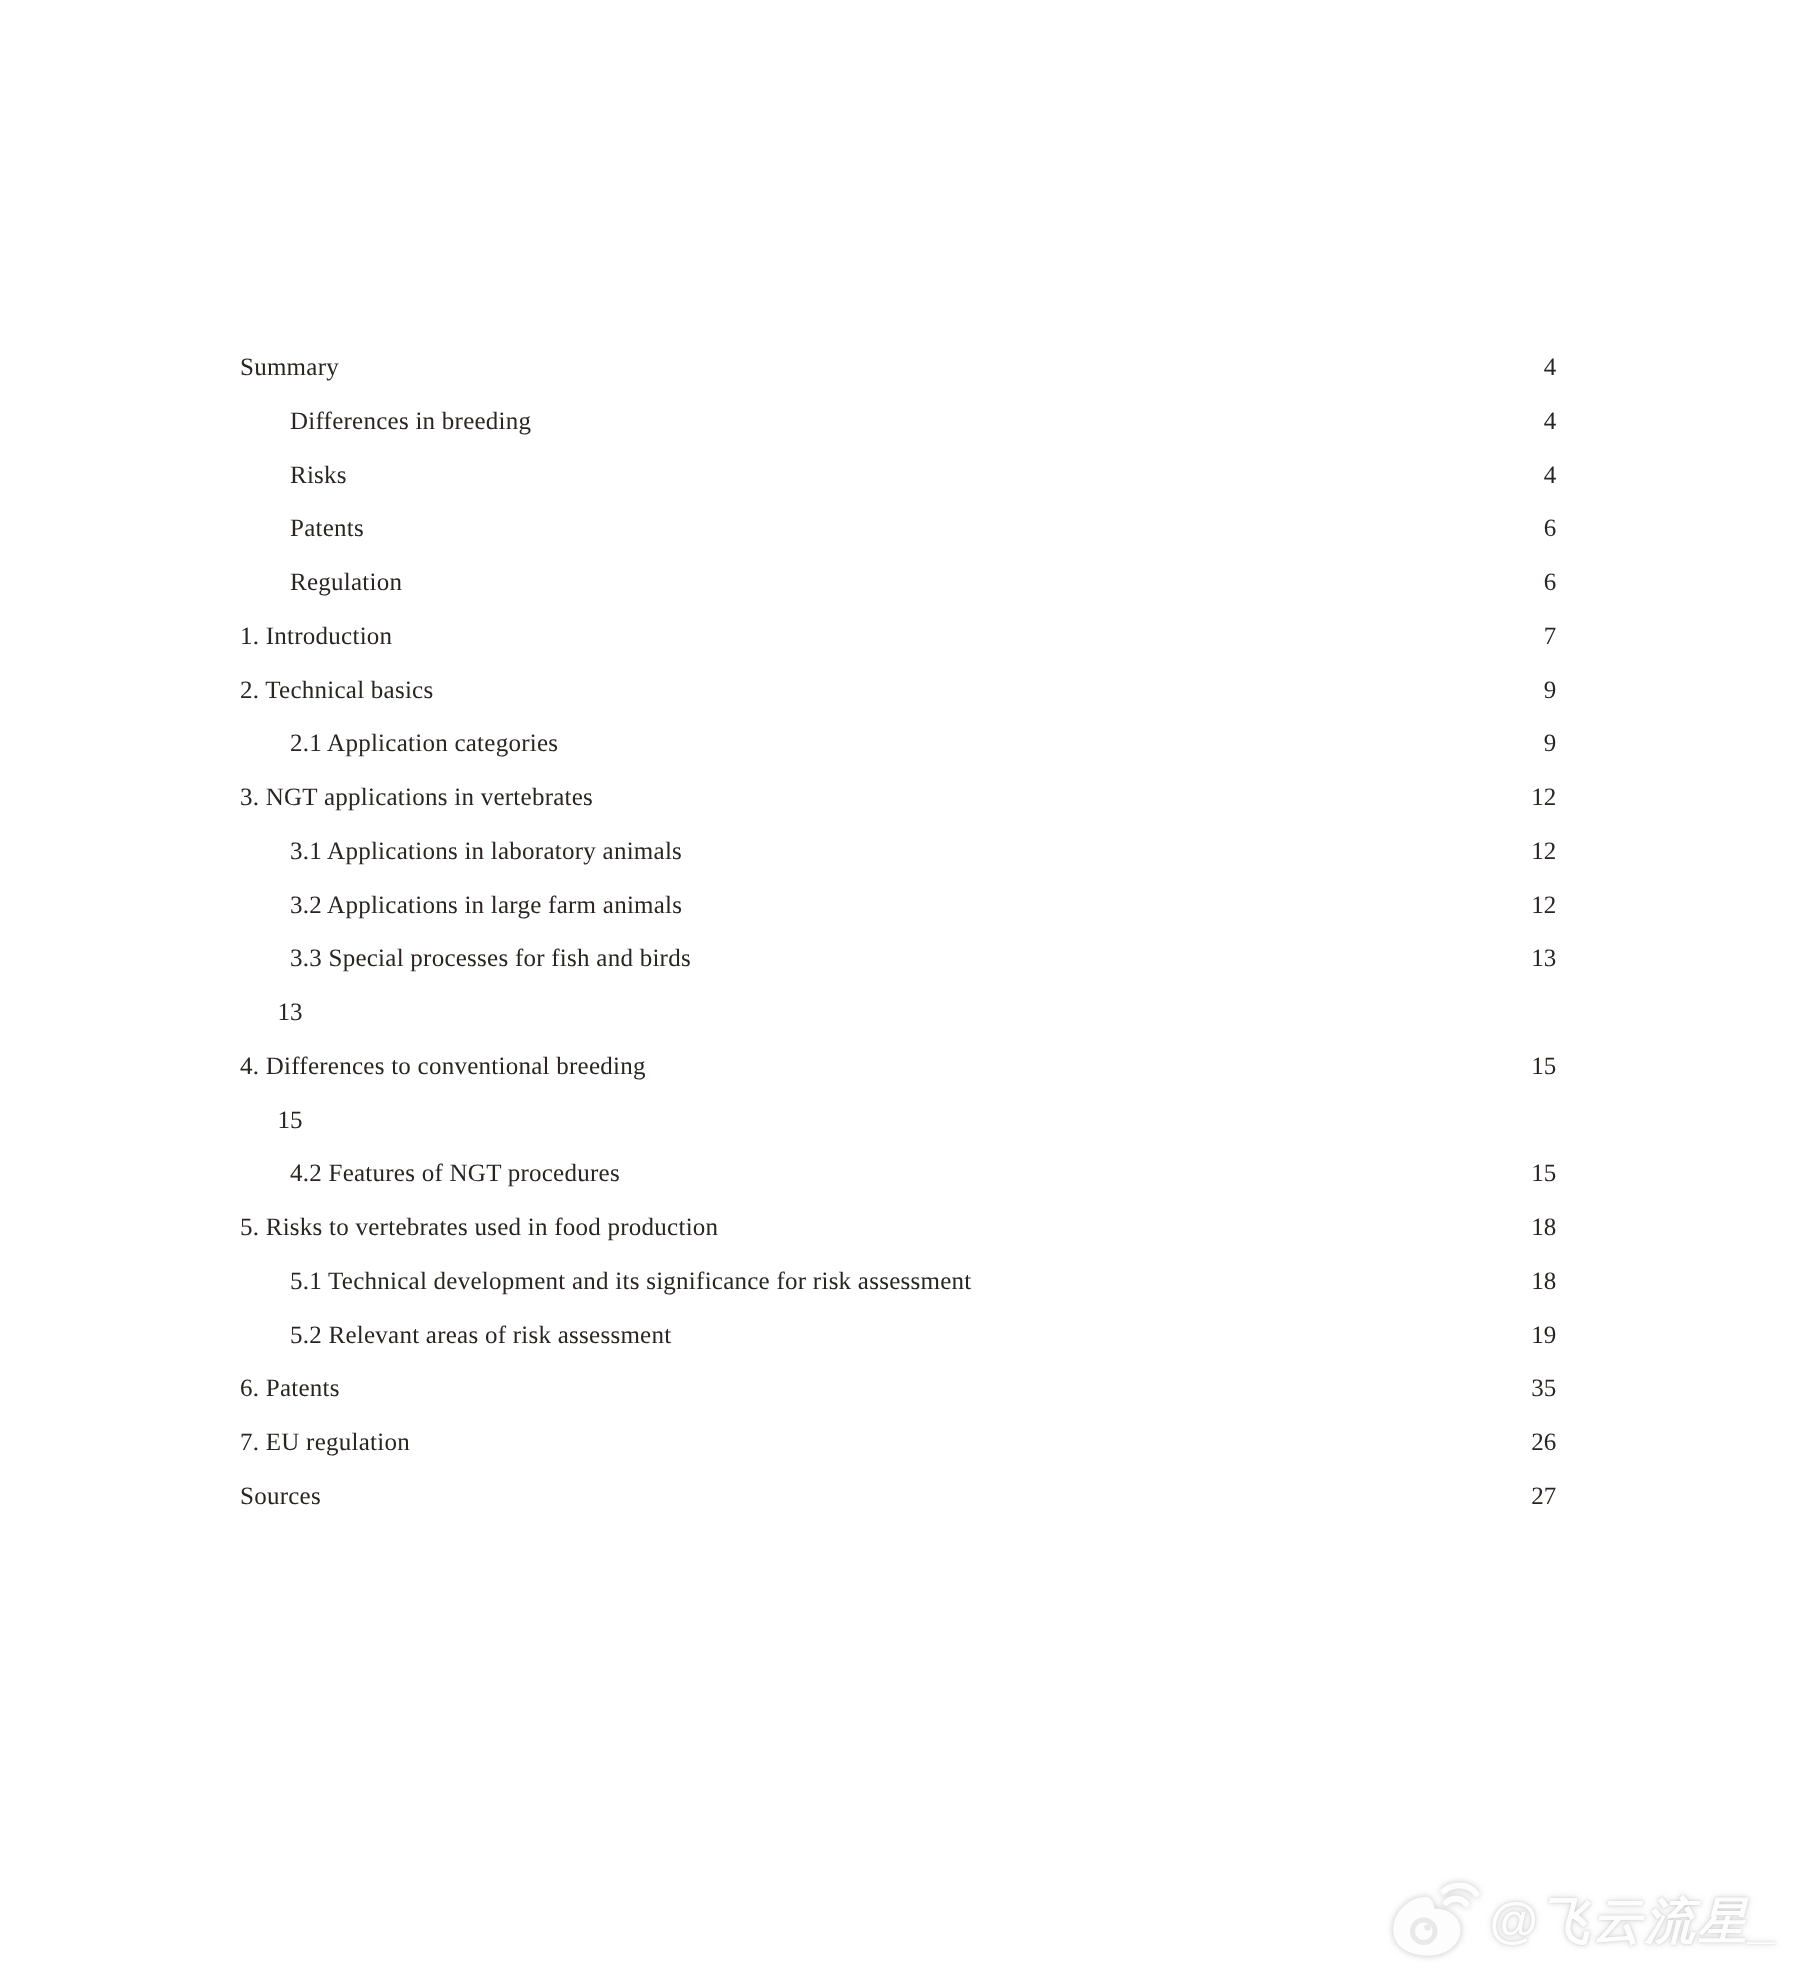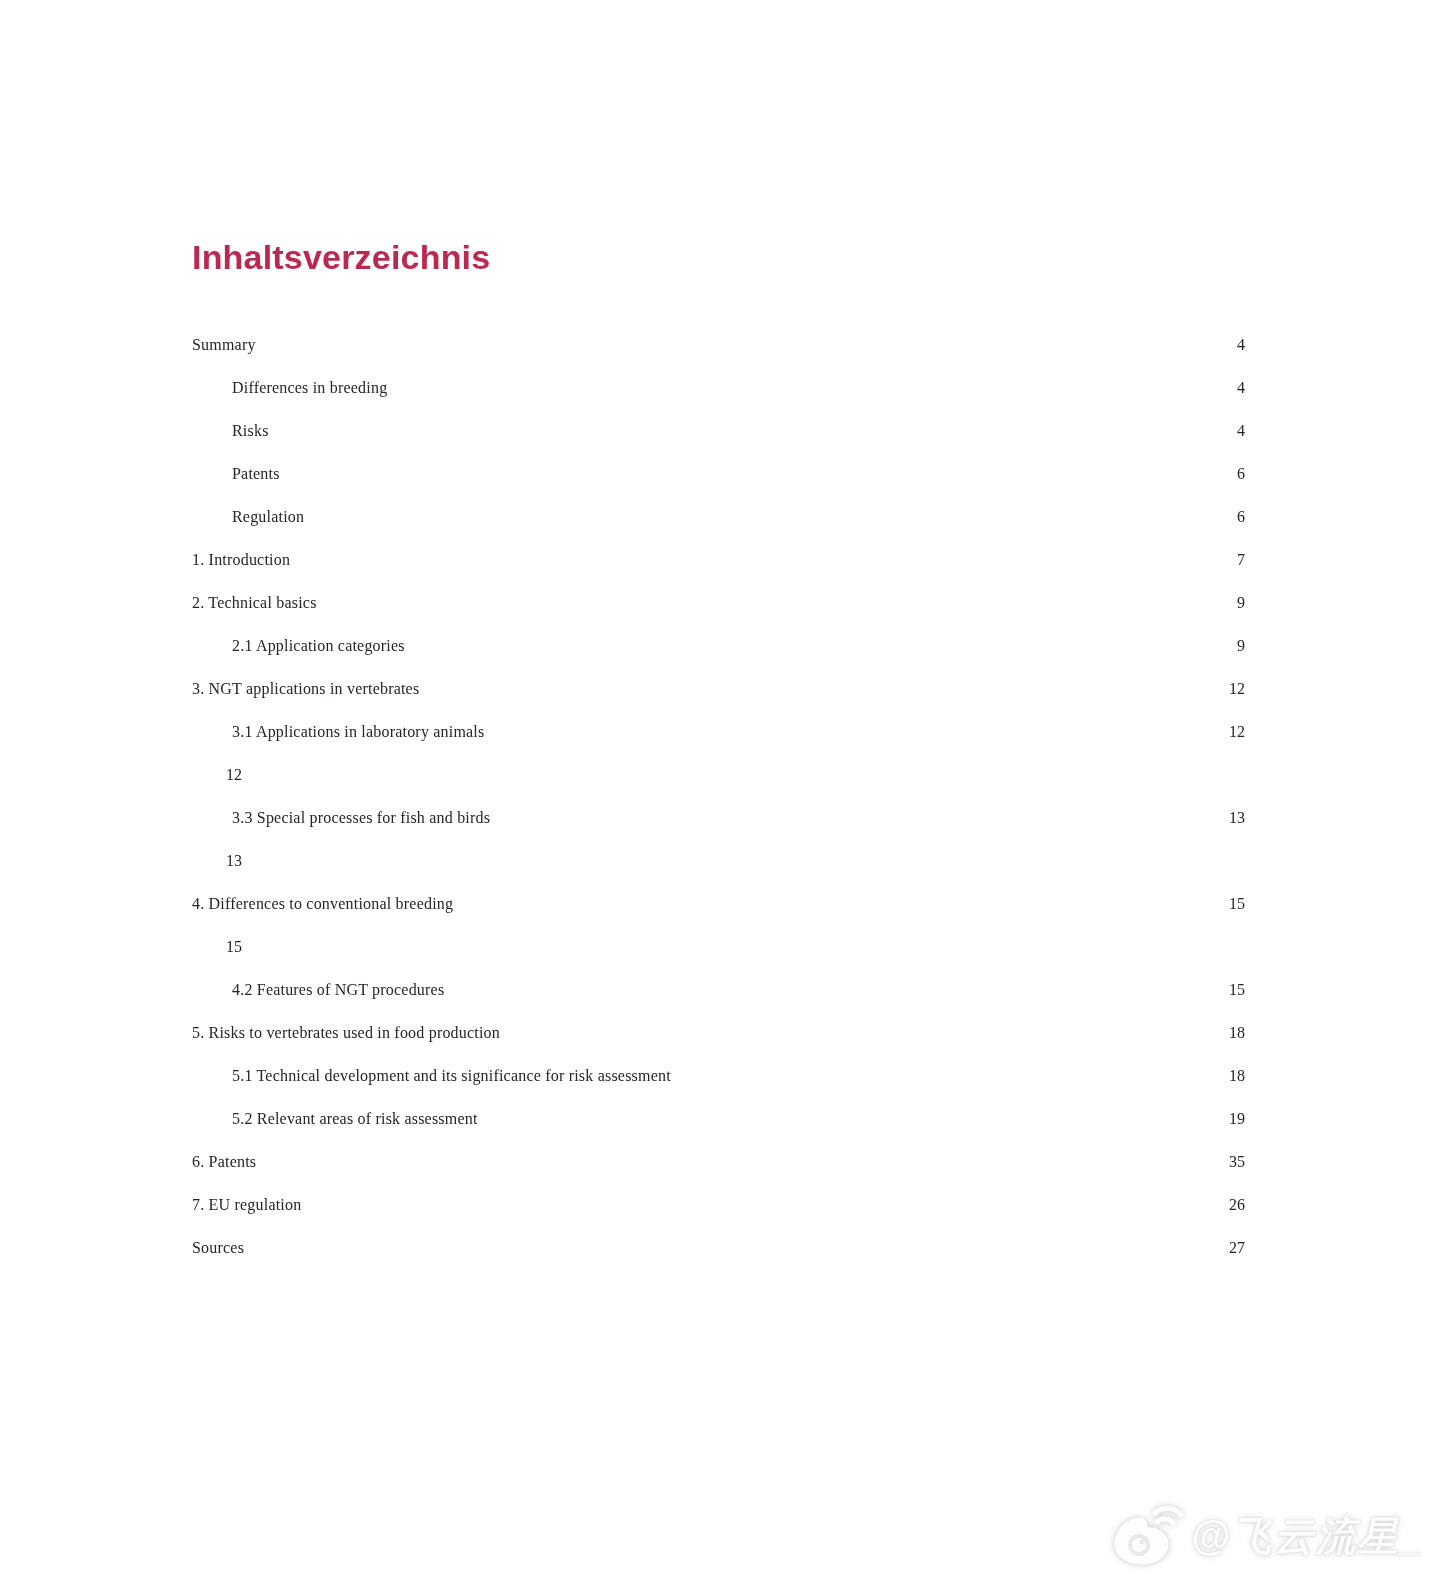--- a/index.html
+++ b/index.html
@@ -25,23 +25,23 @@
     line-height: 1.2;
     letter-spacing: 0.2px;
     color: #bc2950;
   }
   .toc {
     margin-top: 46px;
   }
   .toc-row {
     display: flex;
     justify-content: space-between;
-    align-items: center;
+    align-items: flex-start;
     height: 43px;
-    font-size: 16px;
+    font-size: 20px;
     color: #2a2422;
   }
   .toc-row.indented .toc-label {
     padding-left: 40px;
     font-family: Liberation Serif, serif;
   }
   .toc-label {
     letter-spacing: 0.2px;
   }
   .toc-page {
@@ -70,21 +70,20 @@
     color: #fdfdfd;
     text-shadow: 0 0 2px rgba(165,165,165,0.55), 0 0 6px rgba(175,175,175,0.45);
     letter-spacing: 2px;
   }
 </style>
 </head>
 <body>
 
 <div class="page">
   <div class="content">
-    <h1 class="doc-title">Inhaltsverzeichnis</h1>
     <div class="toc">
         <div class="toc-row">
           <span class="toc-label">Summary</span>
           <span class="toc-page">4</span>
         </div>
         <div class="toc-row indented">
           <span class="toc-label">Differences in breeding</span>
           <span class="toc-page">4</span>
         </div>
         <div class="toc-row indented">
@@ -113,20 +112,21 @@
         </div>
         <div class="toc-row">
           <span class="toc-label">3. NGT applications in vertebrates</span>
           <span class="toc-page">12</span>
         </div>
         <div class="toc-row indented">
           <span class="toc-label">3.1 Applications in laboratory animals</span>
           <span class="toc-page">12</span>
         </div>
         <div class="toc-row indented">
+          <span class="toc-label">3.2 Applications in large farm animals</span>
           <span class="toc-page">12</span>
         </div>
         <div class="toc-row indented">
           <span class="toc-label">3.3 Special processes for fish and birds</span>
           <span class="toc-page">13</span>
         </div>
         <div class="toc-row indented">
           <span class="toc-page">13</span>
         </div>
         <div class="toc-row">

